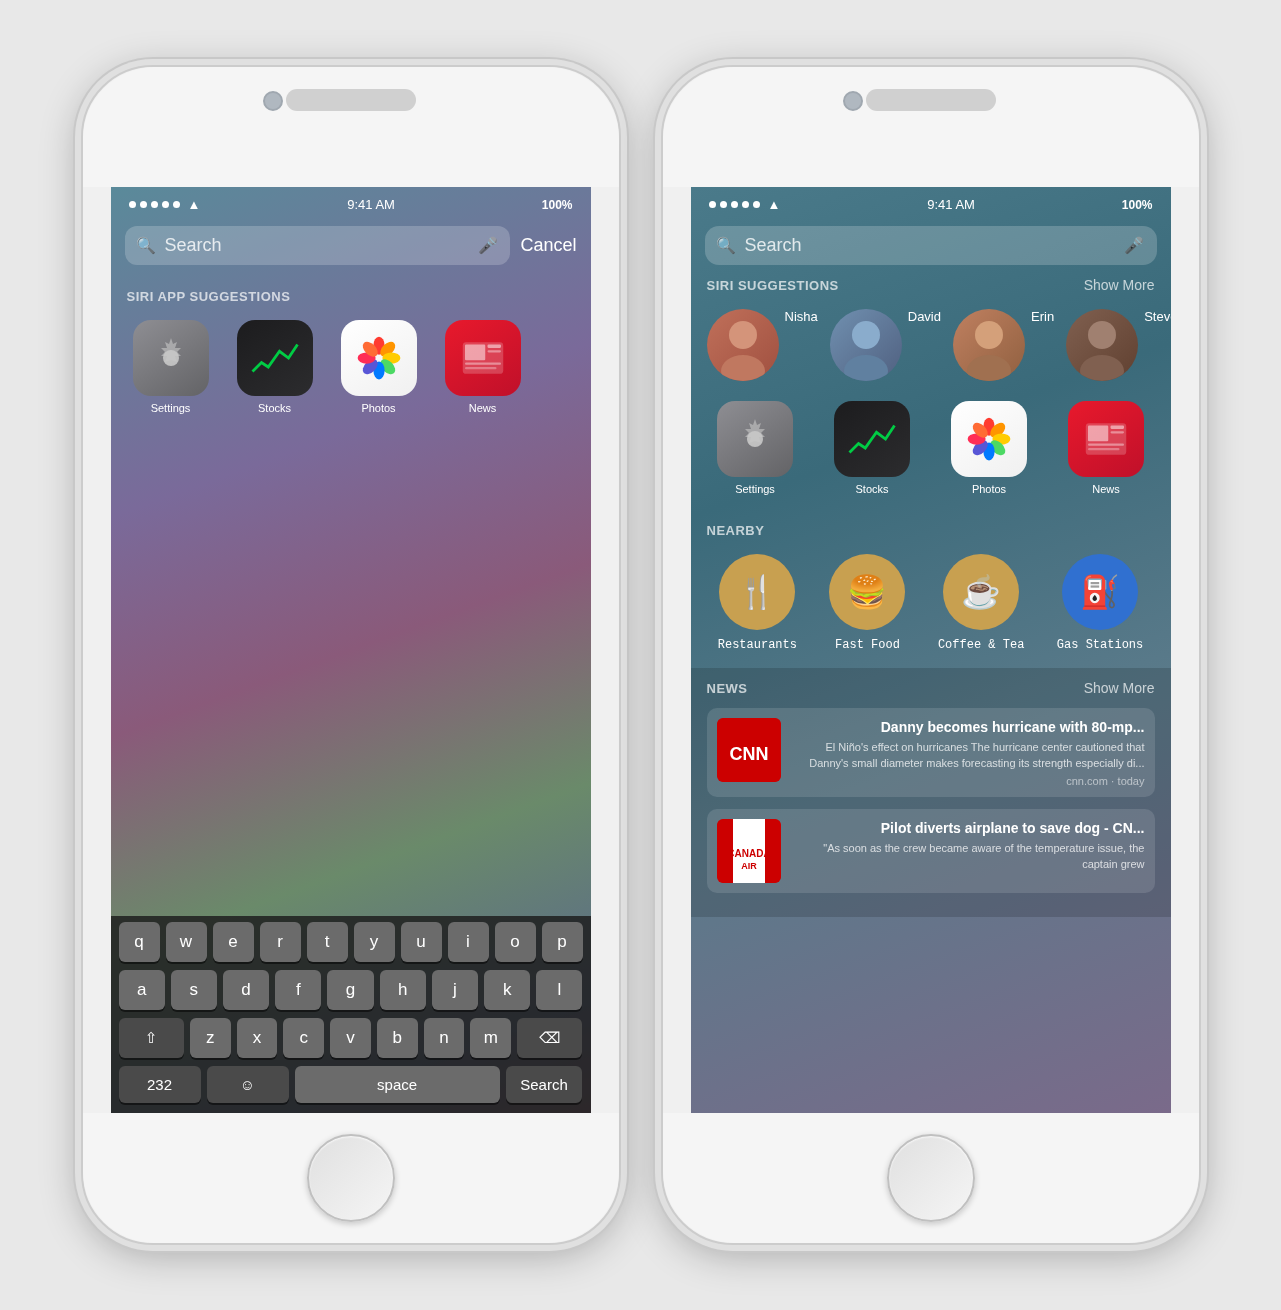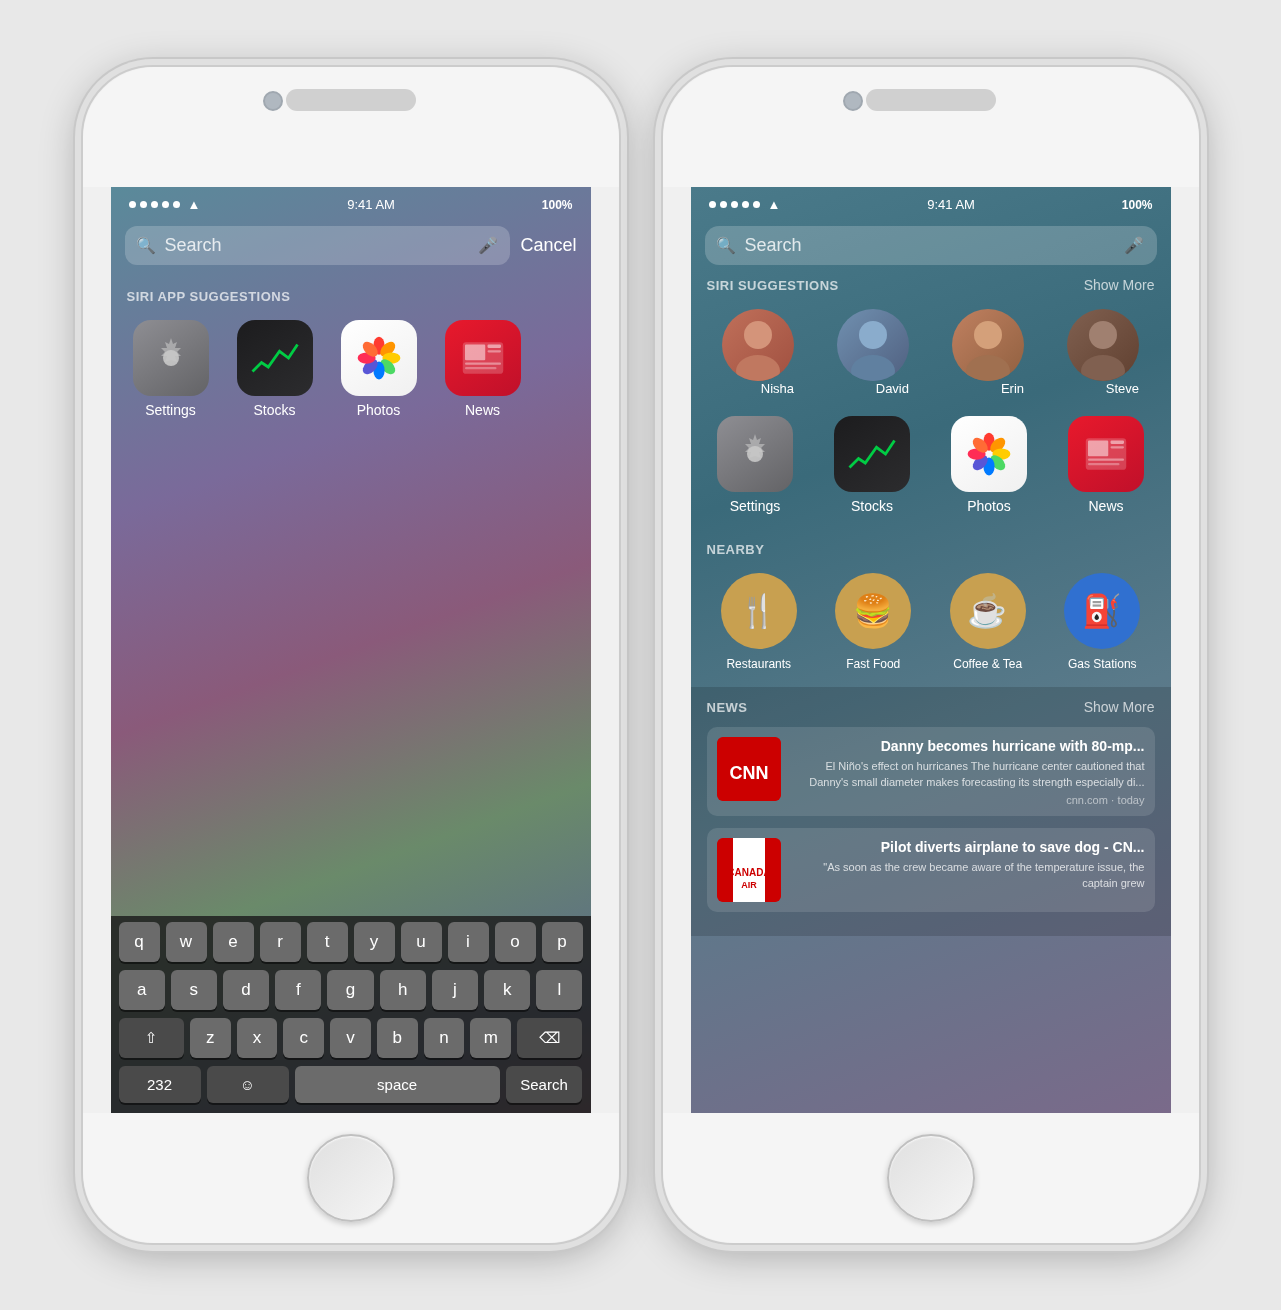--- a/index.html
+++ b/index.html
@@ -227,21 +227,21 @@
     .app-icon.photos {
       background: linear-gradient(145deg, #fff, #f0f0f0);
     }
 
     .app-icon.news {
       background: linear-gradient(145deg, #e8192c, #c0102a);
     }
 
     .app-label {
       color: white;
-      font-size: 14px;
+      font-size: 11px;
       text-align: center;
     }
 
     
     .keyboard-area {
       margin-top: auto;
       background: rgba(30,30,30,0.85);
       flex-shrink: 0;
     }
 
@@ -310,22 +310,23 @@
     
     .contacts-row {
       display: flex;
       gap: 12px;
       justify-content: space-around;
       padding: 12px 16px;
     }
 
     .contact-item {
       display: flex;
-      flex-direction: column;
-      align-items: flex-end;
+      flex-direction: row;
+      align-items: flex-start;
+      gap: 6px;
     }
 
     .contact-avatar {
       width: 72px;
       height: 72px;
       border-radius: 50%;
       overflow: hidden;
       background: #888;
       display: flex;
       align-items: center;
@@ -383,20 +384,21 @@
 
     .nearby-icon.restaurants { background: #c8a050; }
     .nearby-icon.fastfood { background: #c8a050; }
     .nearby-icon.coffee { background: #c8a050; }
     .nearby-icon.gas { background: #3070d0; }
 
     .nearby-label {
       color: white;
       font-size: 12px;
       text-align: center;
+      font-family: Liberation Mono, monospace;
     }
 
     
     .news-section {
       padding: 12px 16px;
       background: rgba(0,0,0,0.15);
       margin-top: 4px;
     }
 
     .section-header {

